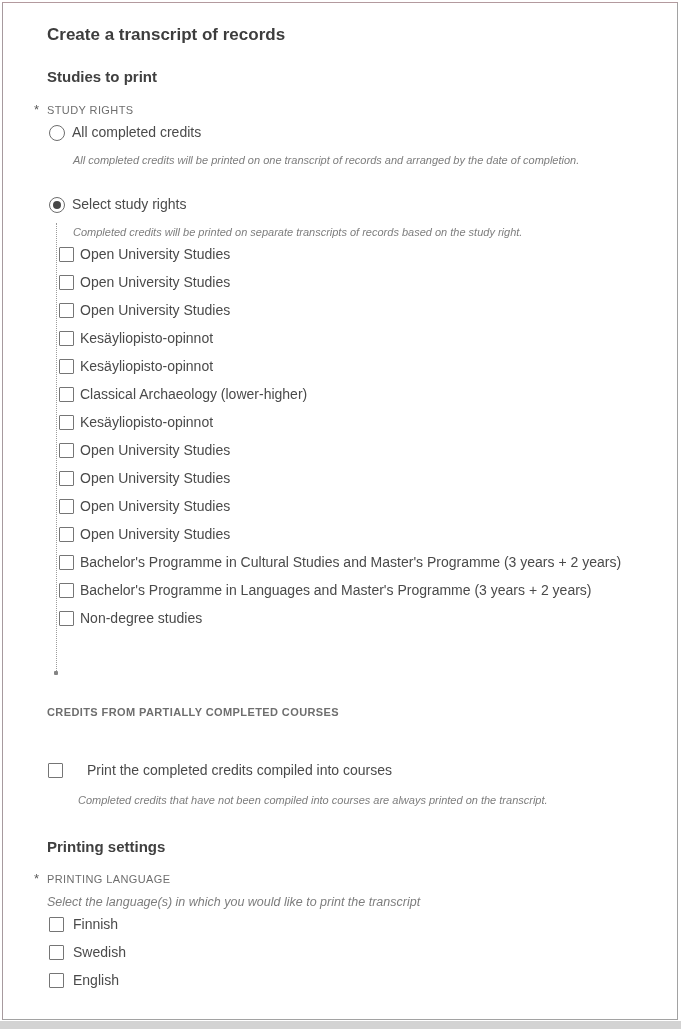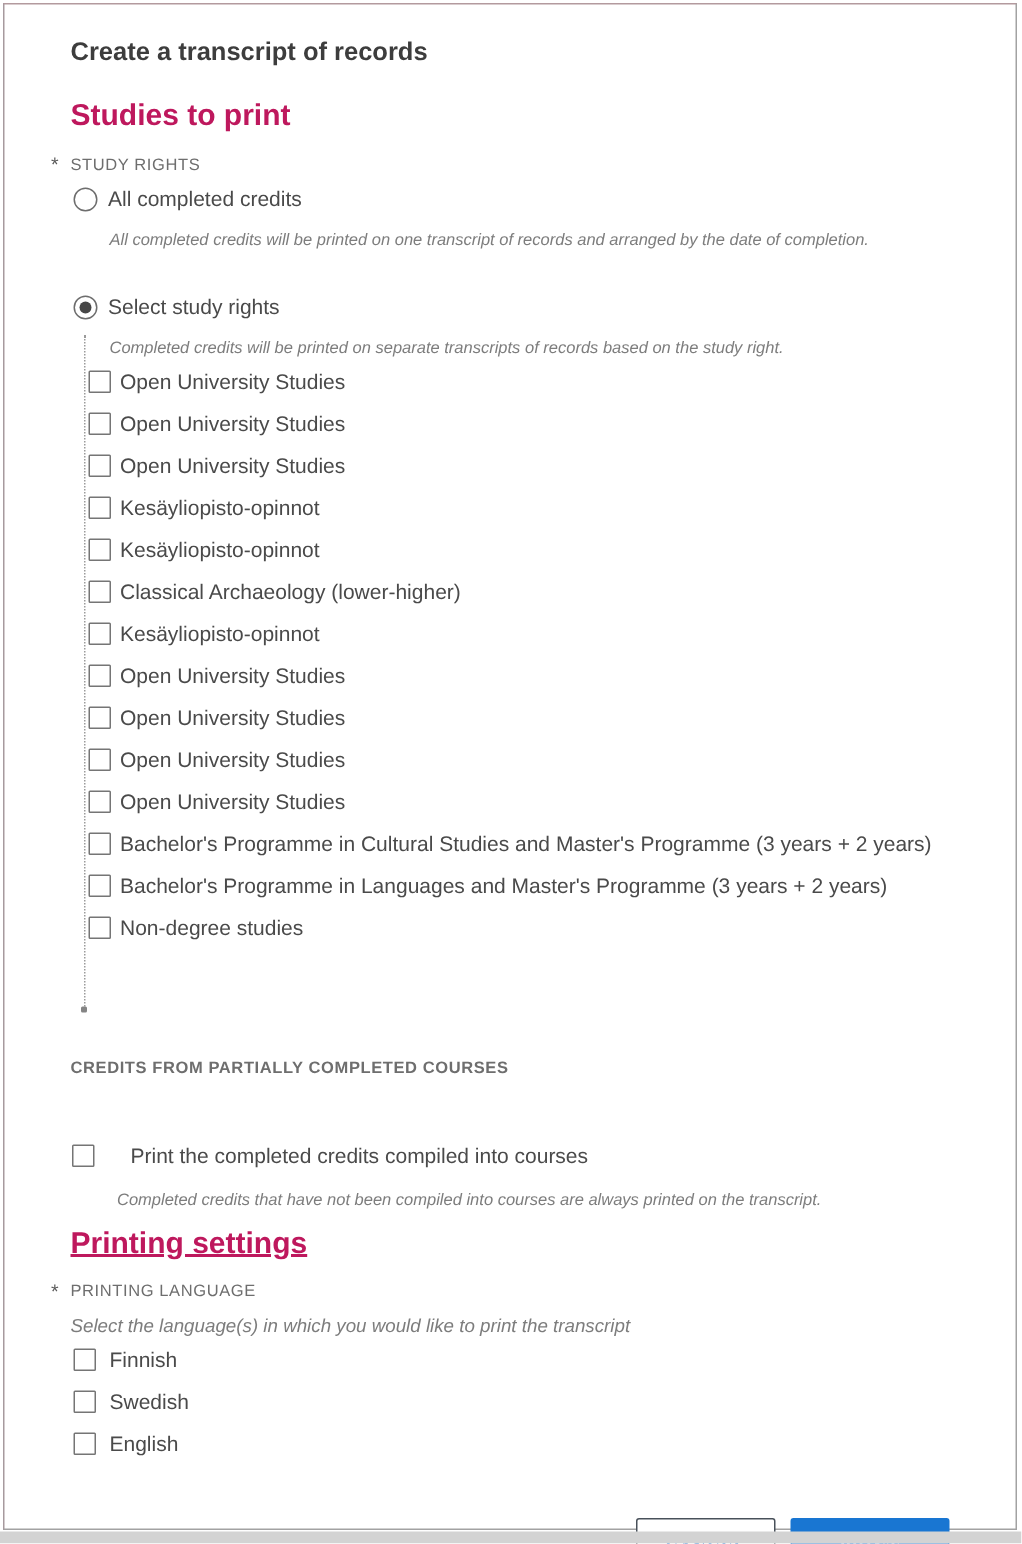--- a/index.html
+++ b/index.html
@@ -24,25 +24,25 @@
     position: absolute;
     left: 0; top: 1021px;
     width: 681px; height: 8px;
     background: #d3d3d3;
   }
   .dialog-title {
     font-size: 17px; font-weight: bold; color: #3d3d3d;
     line-height: 20px;
   }
   .section-heading {
-    font-size: 20px; font-weight: bold; color: #be185d;
+    font-size: 15px; font-weight: bold; color: #404040;
     line-height: 18px;
   }
   .heading-studies { margin-top: 23px; }
-  .heading-printing { margin-top: 12px; text-decoration: underline; }
+  .heading-printing { margin-top: 30px; }
   .field-label {
     position: relative;
     font-size: 11px; color: #6e6e6e;
     letter-spacing: 0.4px;
     line-height: 13px;
   }
   .label-study-rights { margin-top: 18px; }
   .label-partial-credits { margin-top: 29px; font-weight: bold; }
   .label-printing-language { margin-top: 17px; }
   .required-asterisk {

